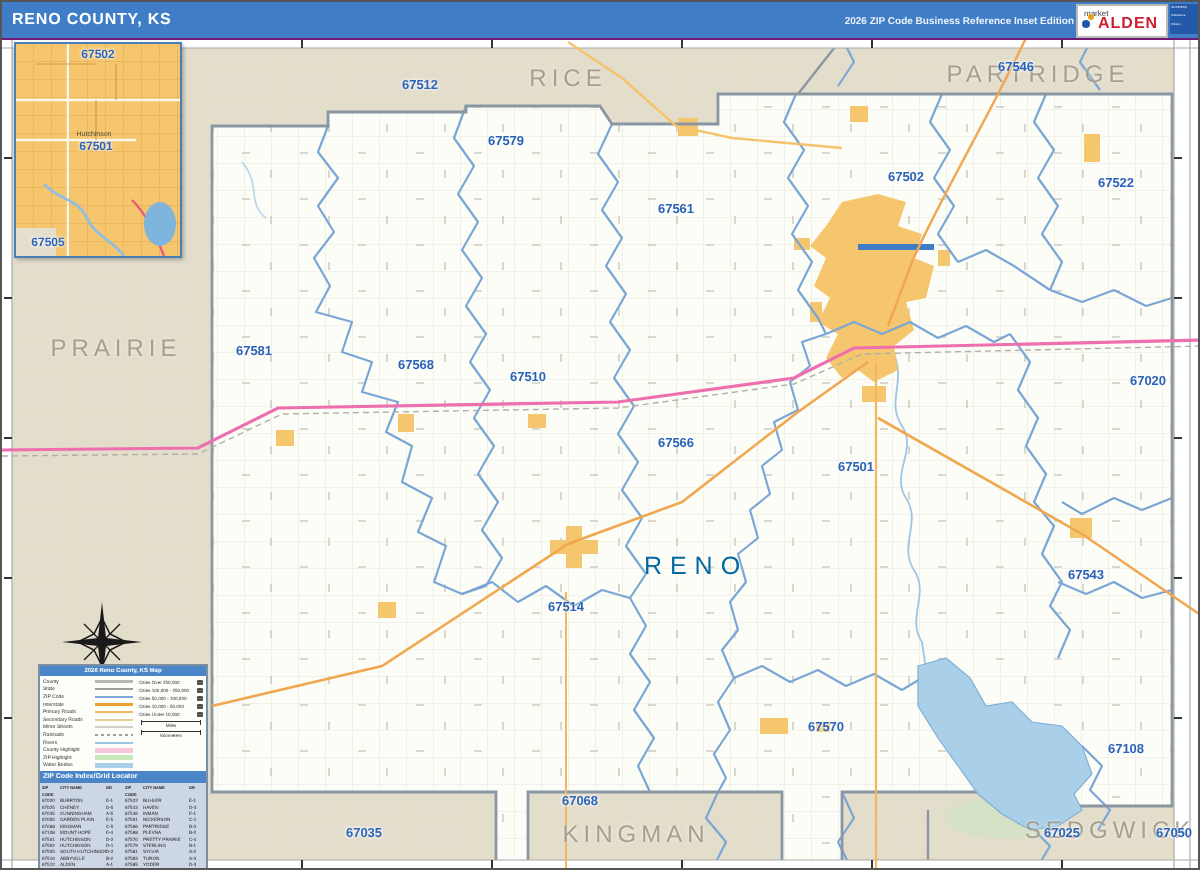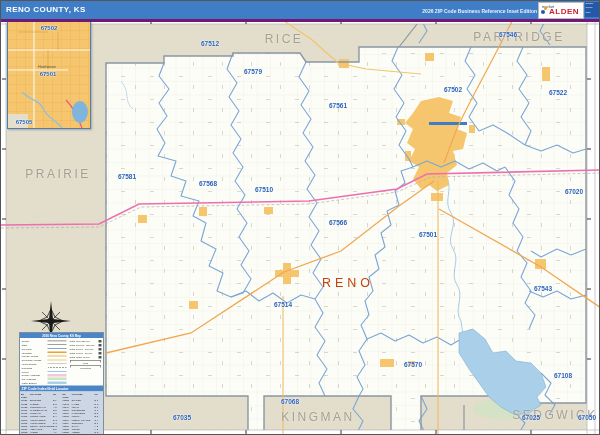--- a/index.html
+++ b/index.html
@@ -1,34 +1,34 @@
 <!DOCTYPE html>
 <html><head>
 <meta charset="utf-8">
 <style>
   html,body{margin:0;padding:0;background:#fff;font-family:"Liberation Sans",sans-serif;}
   #stage{position:relative;width:600px;height:435px;overflow:hidden;background:#e3ddcb;border:1px solid #555;box-sizing:border-box;}
   
-  #hdr{position:absolute;left:0;top:0;width:600px;height:18px;background:#3f7ec6;border-bottom:3px solid #701a75;z-index:40;}
+  #hdr{position:absolute;left:0;top:0;width:600px;height:18px;background:#3f7ec6;border-bottom:1px solid #701a75;z-index:40;}
   #hdr-title{position:absolute;left:5px;top:4px;color:#fff;font-size:8px;font-weight:bold;letter-spacing:.4px;}
   #hdr-edition{position:absolute;right:64px;top:7px;color:#eaf1fa;font-size:5px;font-weight:bold;}
   .logo{position:absolute;right:17px;top:1px;width:44px;height:15px;background:#fff;border:1px solid #bbb;z-index:41;}
   .logo .mk{position:absolute;left:3px;top:1px;font-size:4px;color:#444;}
   .logo .maps{position:absolute;left:10px;top:4px;font-size:8px;font-weight:bold;color:#cf1f2e;letter-spacing:.5px;}
   .logo .dot{position:absolute;width:4px;height:4px;border-radius:50%;}
   .logo-side{position:absolute;right:1px;top:1px;width:15px;height:15px;background:#2458a8;z-index:41;color:#fff;}
   .logo-side div{font-size:6px;transform:scale(.5);transform-origin:0 0;width:200%;line-height:1.05;padding:1px;}
   
   #mapsvg{position:absolute;left:0;top:18px;z-index:1;}
   
   .lbl{position:absolute;transform:translate(-50%,-50%);white-space:nowrap;z-index:10;pointer-events:none;}
   .zip{font-size:6.5px;font-weight:bold;color:#2b63b8;text-shadow:0 0 2px #ffffff,0 0 1px #ffffff;}
   .zip.inset{font-size:6px;z-index:22;}
   .county{font-size:12px;color:#a59f90;letter-spacing:2.5px;text-shadow:0 0 2px rgba(255,255,255,.6);}
-  .county.lg{font-size:12.5px;letter-spacing:4px;color:#c2410c;}
+  .county.lg{font-size:12.5px;letter-spacing:4px;color:#0369a1;}
   .town{font-size:3.5px;color:#4a4a45;z-index:22;letter-spacing:0;}
   
   #inset{position:absolute;left:6px;top:20px;width:82px;height:106px;background:#f5c66e;border:1px solid #4a7fb5;z-index:20;box-shadow:1px 1px 2px rgba(0,0,0,.25);}
   
   #compass{position:absolute;left:26px;top:296px;z-index:21;}
   
   #legend{position:absolute;left:18px;top:331px;width:83px;height:104px;background:#fdfdf9;border:1px solid #7d8ea0;z-index:25;overflow:hidden;}
   #legend-inner{width:166px;height:208px;transform:scale(.5);transform-origin:0 0;}
   #legend-title{height:10px;background:#4a85c8;color:#fff;font-size:6px;text-align:center;line-height:10px;font-weight:bold;}
   #legend-cols{display:flex;padding:2px 3px 0 3px;}

